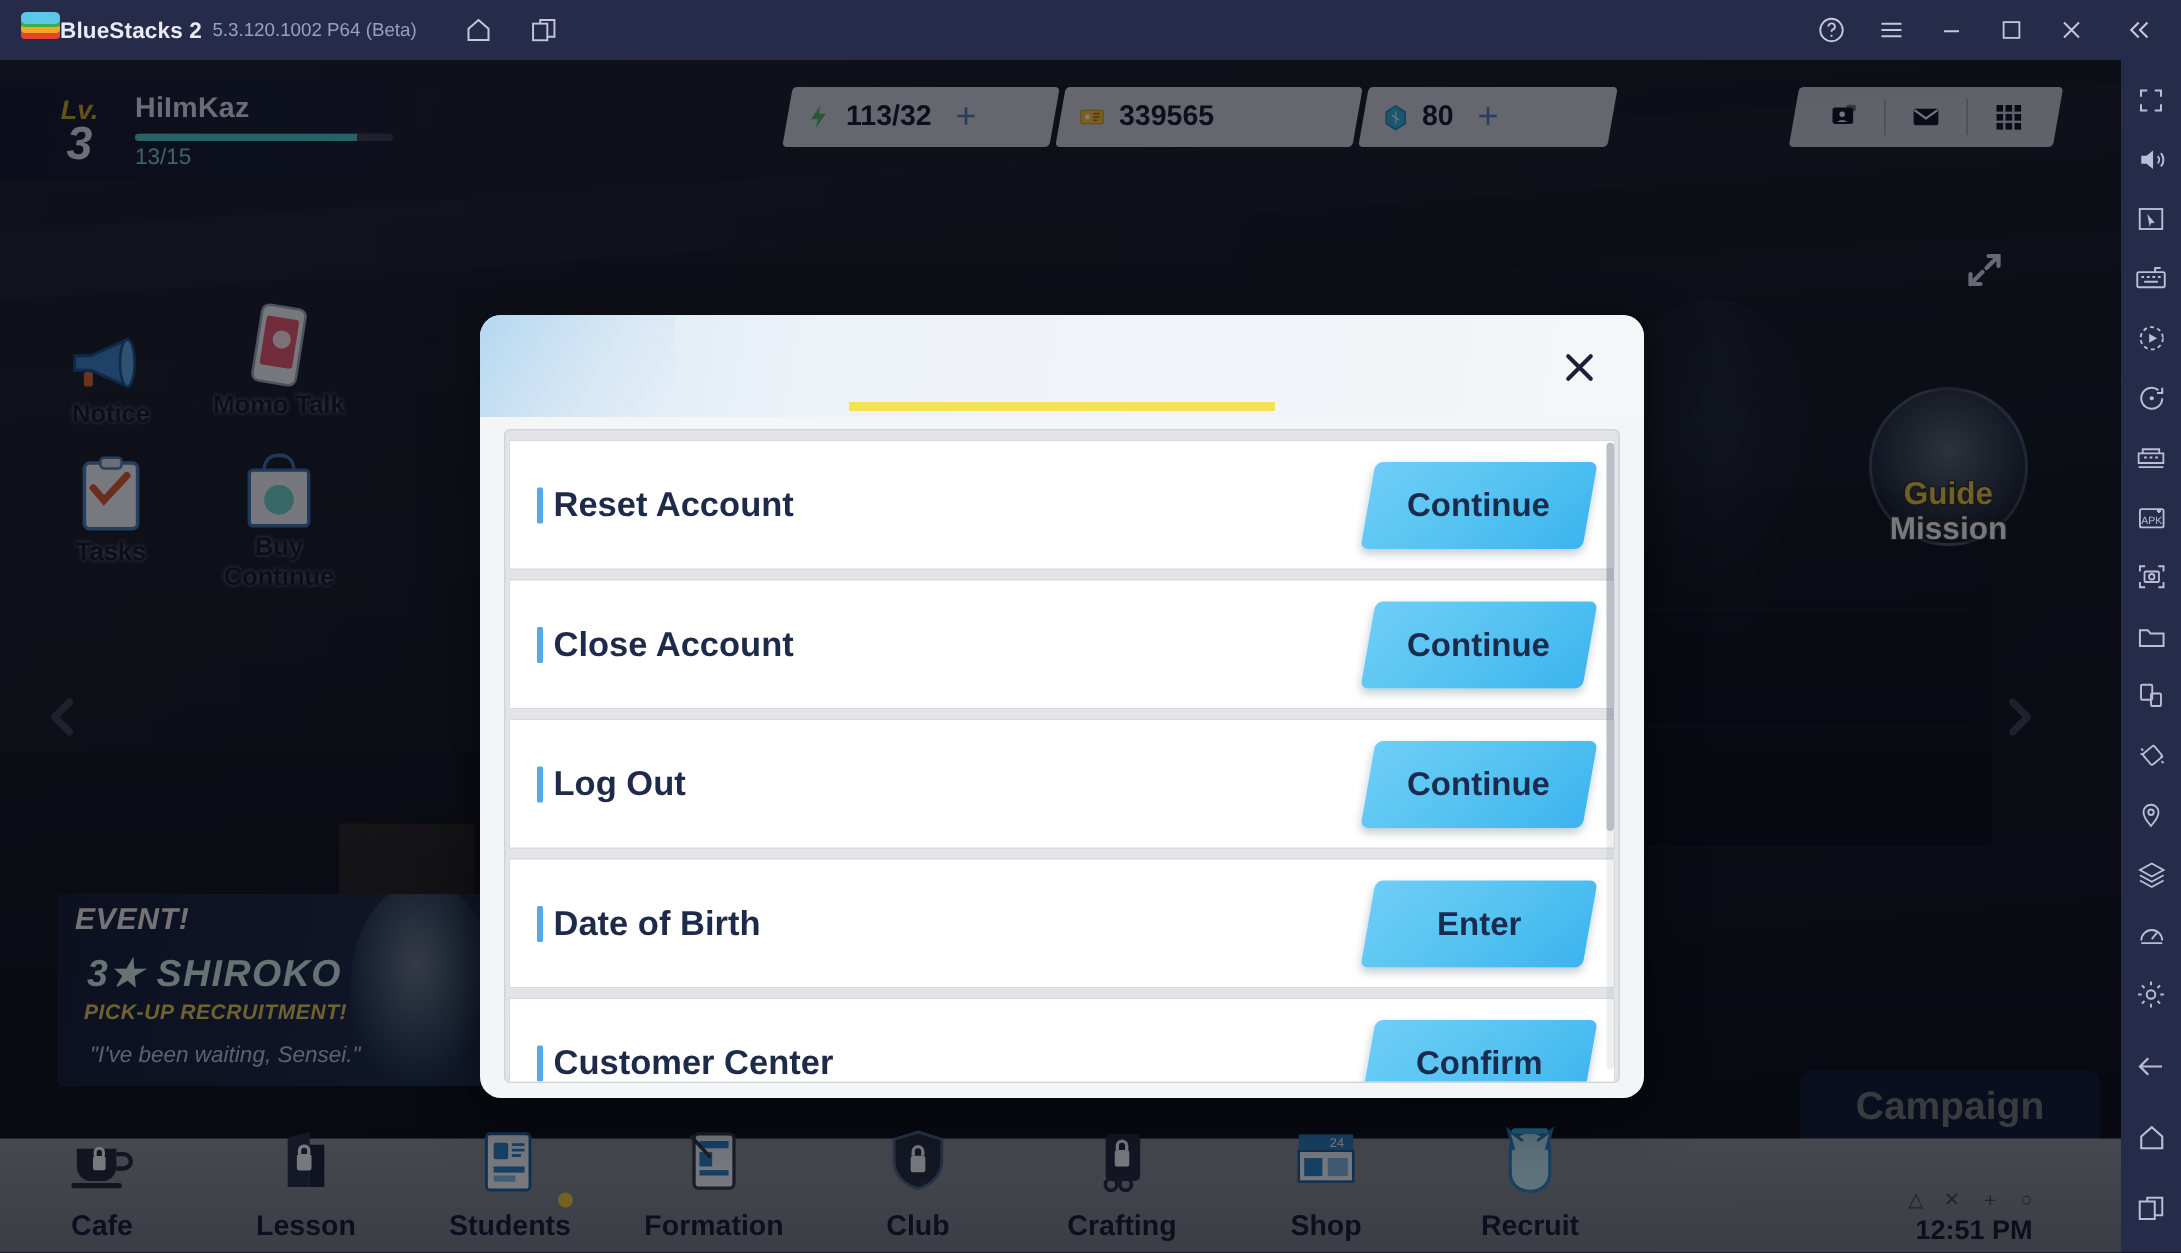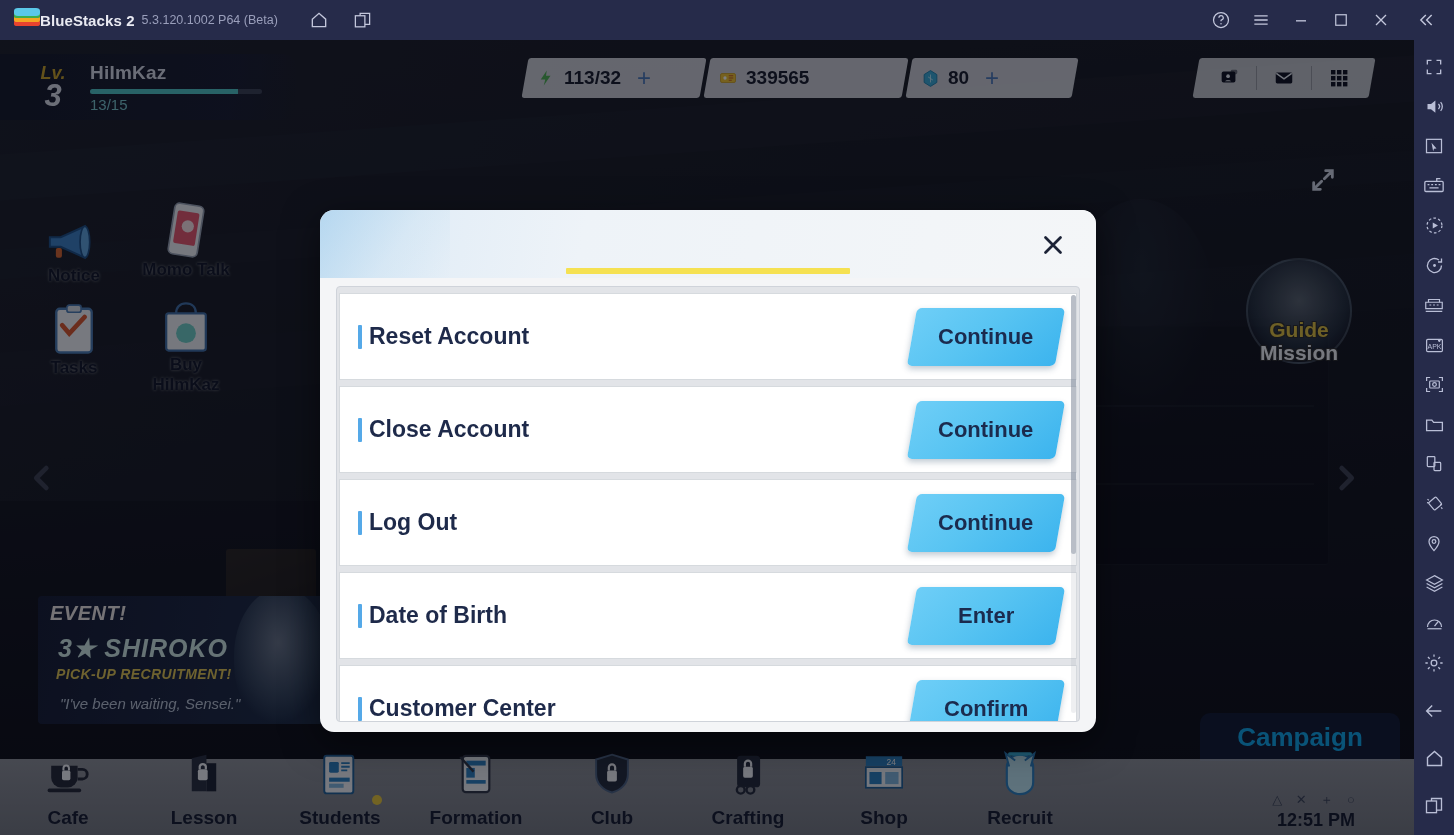--- a/index.html
+++ b/index.html
@@ -251,21 +251,21 @@
     position:absolute; right:26px; top:44px; width:10px; height:10px;
     border-radius:50%; background:#e8c63a;
   }
   .campaign {
     position:absolute; right:14px; bottom:74px;
     width:200px; height:48px;
     background:#0f1730; border-radius:10px 10px 0 0;
     display:flex; align-items:center; justify-content:center;
     z-index:9;
   }
-  .campaign span { color:#0ea5e9; font-size:26px; font-weight:bold; }
+  .campaign span { color:#737373; font-size:26px; font-weight:bold; }
   .clock {
     position:absolute; right:16px; bottom:4px; width:164px; text-align:center; z-index:10;
   }
   .clock .syms { color:#3a4256; font-size:13px; letter-spacing:5px; }
   .clock .time { color:#12172a; font-size:18px; font-weight:bold; margin-top:1px;}
 
   
   .overlay {
     position:absolute; inset:0; background:rgba(6,8,16,.52); z-index:20;
   }
@@ -656,21 +656,21 @@
       <div class="cap">Tasks</div>
     </div>
     <div class="menu-ico m-pyro">
       <div class="glyph">
         <svg width="52" height="52" viewBox="0 0 42 42">
           <rect x="5" y="10" width="32" height="30" rx="2" fill="#f0f3f7" stroke="#3f6fa8" stroke-width="1.8"></rect>
           <path d="M13 10c0-5 3-8 8-8s8 3 8 8" fill="none" stroke="#3f6fa8" stroke-width="1.8"></path>
           <circle cx="21" cy="26" r="8" fill="#58c9bd" opacity=".85"></circle>
         </svg>
       </div>
-      <div class="cap">Buy HiImKaz</div>
+      <div class="cap">Buy Continue</div>
     </div>
 
     <div class="event">
       <div class="ev-char"></div>
       <div class="ev-tag">EVENT!</div>
       <div class="ev-t1">3★ SHIROKO</div>
       <div class="ev-t2">PICK-UP RECRUITMENT!</div>
       <div class="ev-t3">"I've been waiting, Sensei."</div>
     </div>
 

